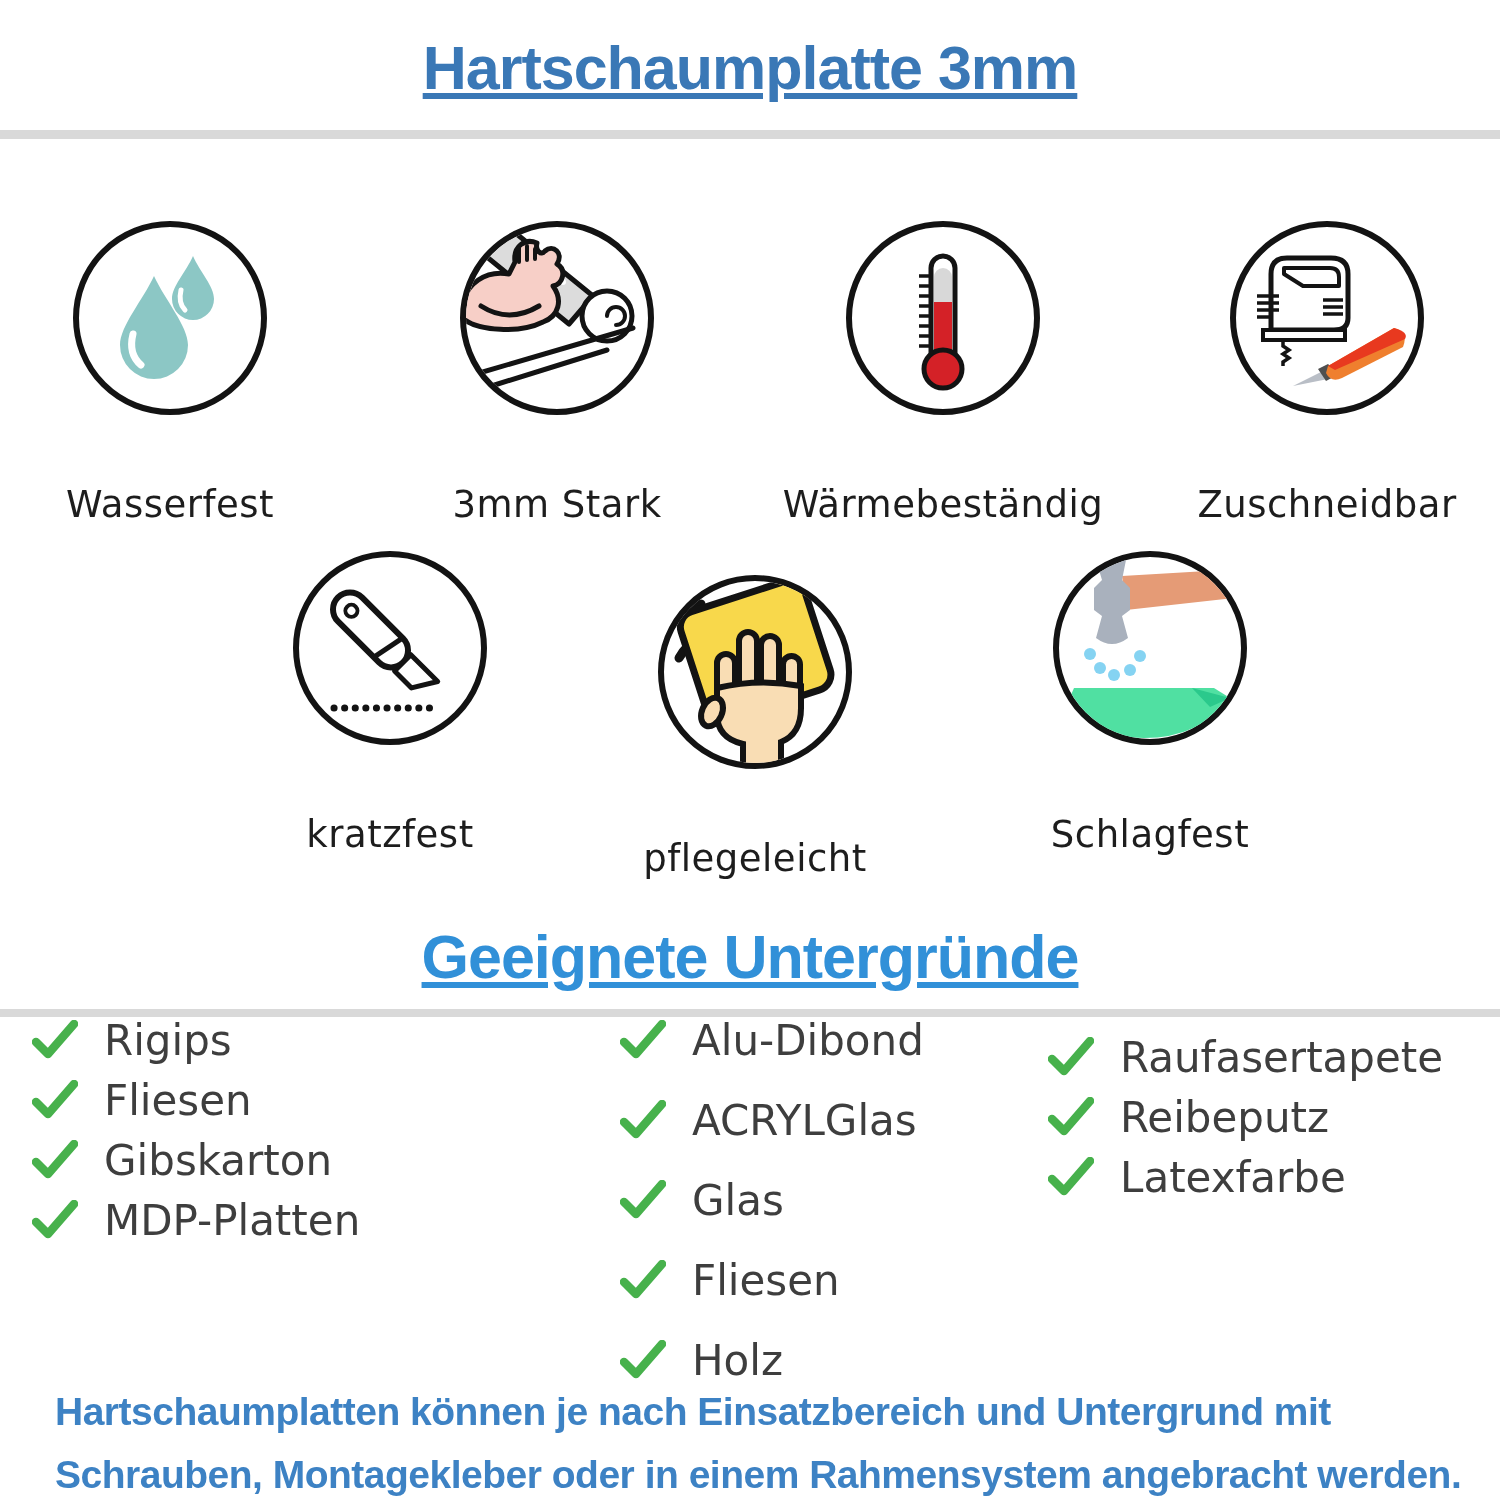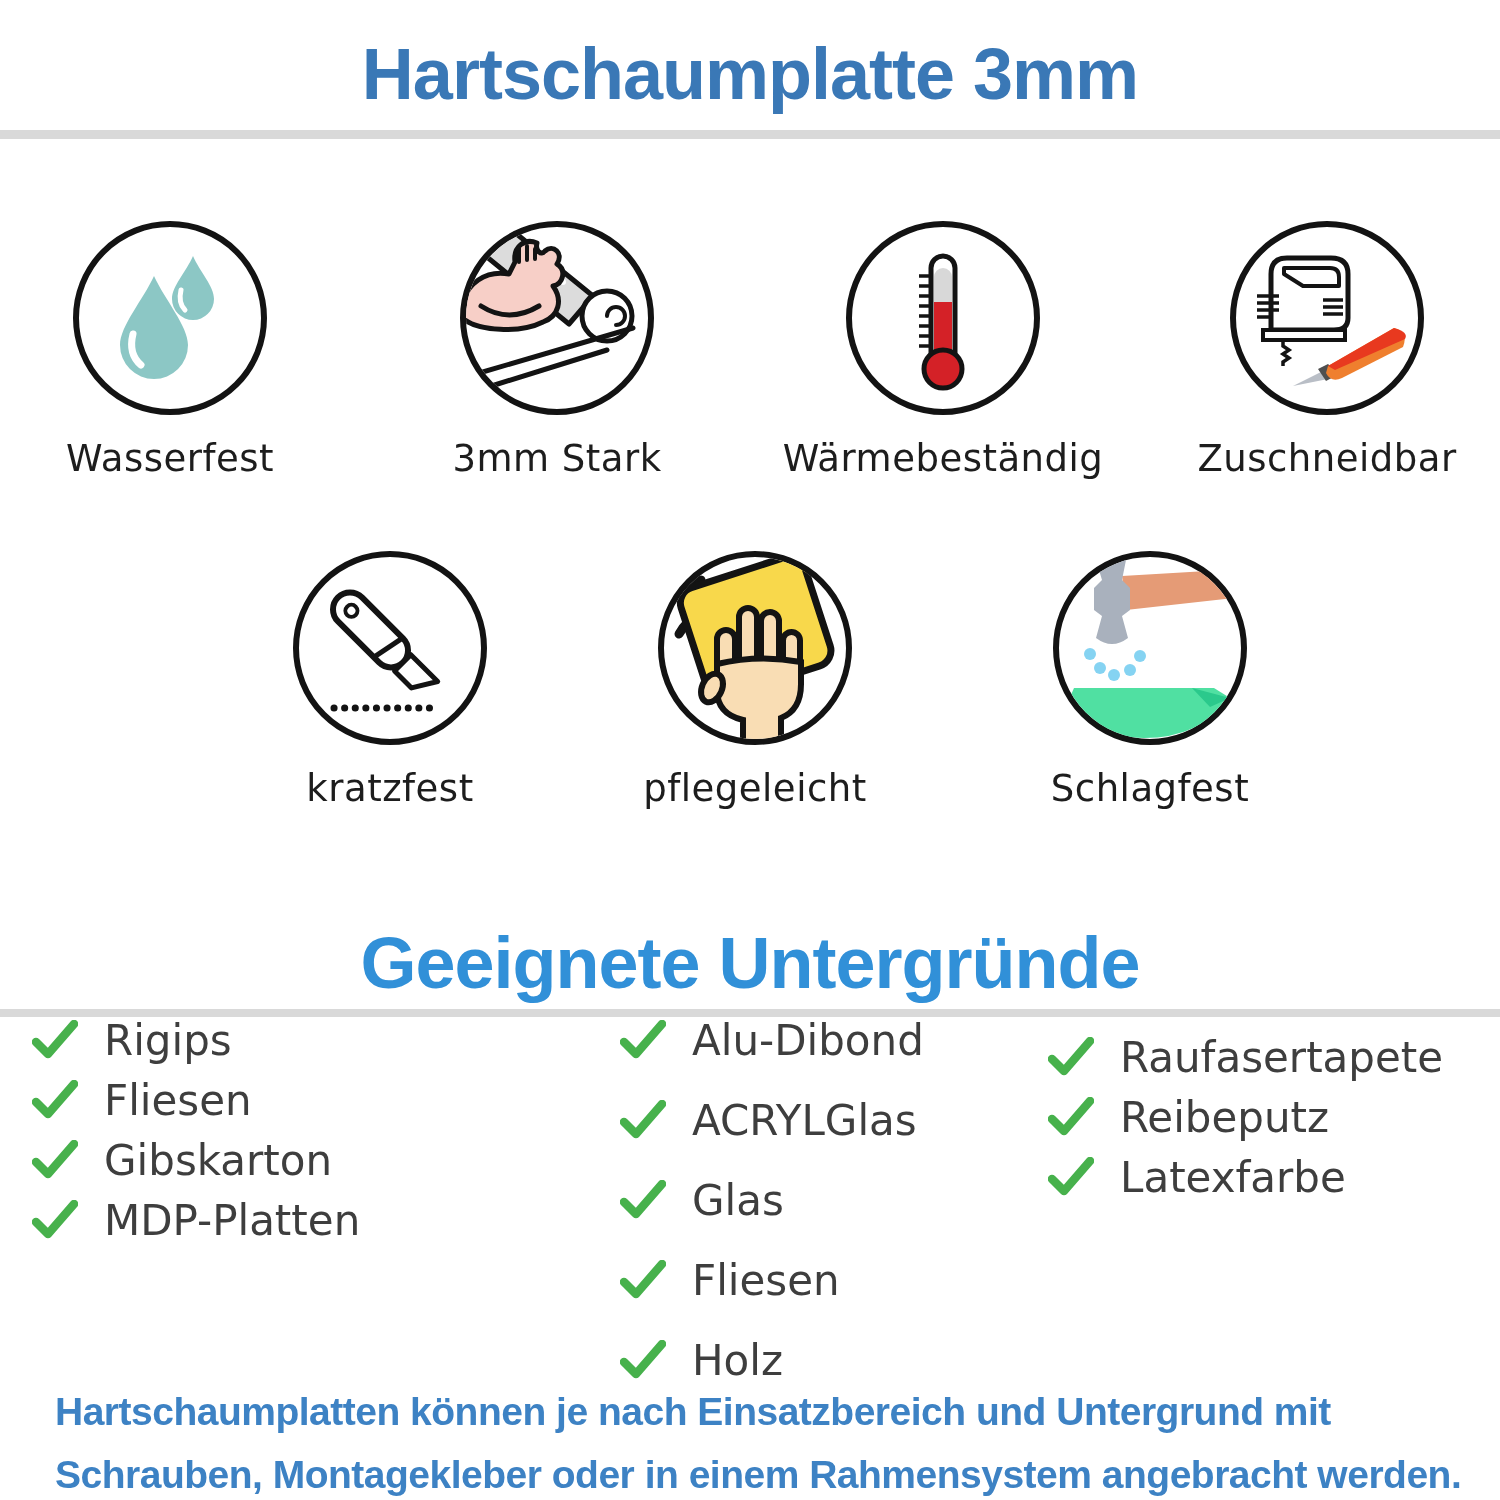--- a/index.html
+++ b/index.html
@@ -1,25 +1,25 @@
 <!DOCTYPE html>
 <html><head>
 <meta charset="utf-8">
 <style>
   html,body{margin:0;padding:0;background:#ffffff;}
   .page{position:relative;width:1500px;height:1500px;background:#ffffff;overflow:hidden;
         font-family:"Liberation Sans",sans-serif;}
   .title{position:absolute;left:0;width:100%;text-align:center;
-         font-weight:700;font-size:72px;letter-spacing:-1px;white-space:nowrap;}
+         font-weight:700;font-size:61px;letter-spacing:-1px;white-space:nowrap;text-decoration:underline;}
   .title1{top:33px;color:#3a78b6;}
   .title2{top:922px;color:#3190d8;}
   .divider{position:absolute;left:0;width:1500px;background:#d9d9d9;}
   .d1{top:130px;height:9px;}
   .d2{top:1009px;height:8px;}
-  .feature{position:absolute;width:340px;margin-left:-170px;display:flex;flex-direction:column;align-items:center;}
+  .feature{position:absolute;width:340px;margin-left:-170px;display:flex;flex-direction:column;align-items:center;gap:46px;}
   .feature .badge{width:200px;height:200px;display:block;}
   .feature-label{margin-top:19px;font-size:37px;color:#1d1d1d;letter-spacing:.5px;white-space:nowrap;
                  font-family:"DejaVu Sans",sans-serif;}
   .col{position:absolute;top:1010px;display:flex;flex-direction:column;text-align:right;}
   .col1{left:32px;} .col2{left:620px;gap:20px;} .col3{left:1048px;margin-top:17px;}
   .check-row{display:flex;align-items:center;height:60px;gap:26px;}
   .check{width:46px;height:40px;flex:none;}
   .check-text{font-size:42px;color:#3e3e3e;white-space:nowrap;font-family:"DejaVu Sans",sans-serif;}
   .footer{position:absolute;left:55px;top:1380px;color:#3d82c4;font-weight:700;
           font-size:39px;line-height:63px;letter-spacing:-.5px;white-space:nowrap;}
@@ -104,21 +104,21 @@
         <rect x="44" y="44" width="92" height="34" rx="17" fill="#ffffff" stroke="#131313" stroke-width="6"></rect>
         <circle cx="63" cy="61" r="6" fill="#ffffff" stroke="#131313" stroke-width="4"></circle>
         <path d="M118 46 L112 76" stroke="#131313" stroke-width="5"></path>
         <path d="M136 50 L174 50 L160 73 L136 73 Z" fill="#ffffff" stroke="#131313" stroke-width="5" stroke-linejoin="round"></path>
       </g>
       <path d="M44 160 H148" stroke="#131313" stroke-width="7" stroke-linecap="round" stroke-dasharray="0.1 10.5"></path>
     </svg>
     <div class="feature-label">kratzfest</div>
   </div>
 
-  <div class="feature" style="left:755px;top:548px">
+  <div class="feature" style="left:755px;top:572px">
     <svg class="badge" viewBox="0 0 200 200">
       <defs>
           <clipPath id="c6">
             <circle cx="100" cy="100" r="91"></circle>
           </clipPath>
         </defs>
       <circle cx="100" cy="100" r="94" fill="#ffffff" stroke="#131313" stroke-width="6"></circle>
       <g clip-path="url(#c6)">
         <path d="M14 56 Q26 38 46 32" stroke="#131313" stroke-width="9" fill="none" stroke-linecap="round"></path>
         <path d="M24 86 Q32 72 46 64" stroke="#131313" stroke-width="9" fill="none" stroke-linecap="round"></path>

